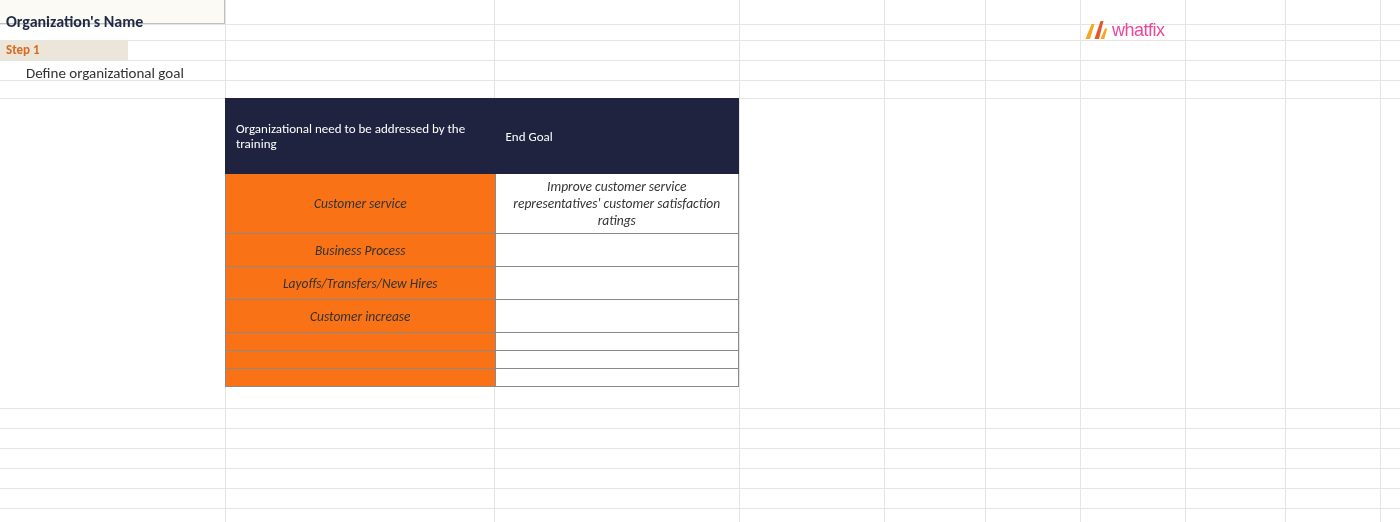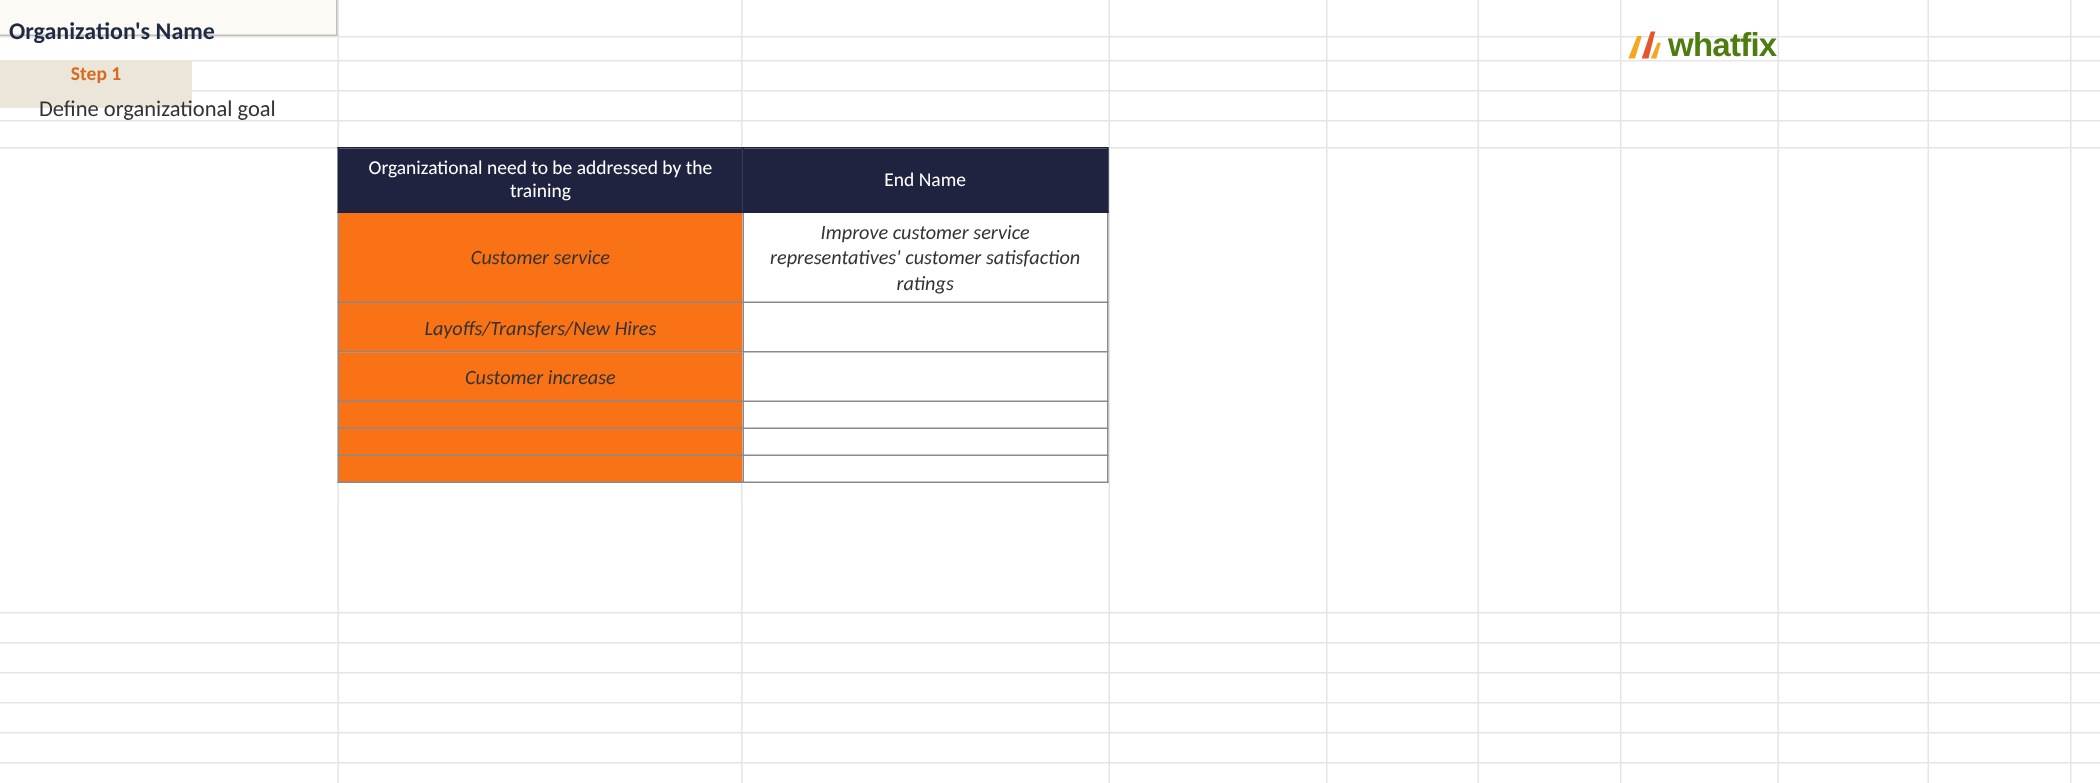--- a/index.html
+++ b/index.html
@@ -38,68 +38,67 @@
     padding: 12px 6px 0 6px;
     font-weight: 700;
     font-size: 16px;
     color: #1f2a44;
     white-space: nowrap;
   }
 
   .step-cell {
     position: absolute;
     left: 0; top: 40px;
-    width: 128px; height: 32px;
+    width: 128px; height: 20px;
     background: #ebe6d9;
     color: #d96a1e;
     font-weight: 700;
     font-size: 13px;
     padding: 2px 6px 0 6px;
-    text-align: center;
   }
 
   .subtitle {
     position: absolute;
     left: 4px; top: 64px;
     font-size: 15px;
     color: #333;
     margin-left: 22px;
   }
 
   
   .logo {
     position: absolute;
     top: 16px; left: 1084px;
     height: 28px;
     display: flex; align-items: center;
     font-family: Arial, sans-serif;
   }
   .logo svg { height: 24px; width: 30px; }
   .logo .wordmark {
-    font-size: 22px;
-    font-weight: 700;
-    color: #4d7c0f;
+    font-size: 18px;
+    font-weight: 400;
+    color: #ec4899;
     letter-spacing: -0.5px;
     margin-left: -2px;
   }
 
   
   .tna-table {
     position: absolute;
     left: 225px; top: 98px;
     border-collapse: collapse;
     width: 514px;
   }
   .tna-table th {
     background: #1f2340;
     color: #fff;
     font-weight: 400;
     font-size: 13px;
-    text-align: center;
-    padding: 6px 10px;
+    text-align: left;
+    padding: 22px 10px;
     border: 1px solid #1f2340;
   }
   .tna-table th.col-a { width: 270px; }
   .tna-table th.col-b { width: 244px; }
   .tna-table td {
     border: 1px solid #8a8a8a;
     height: 33px;
     text-align: center;
     font-style: italic;
     font-size: 13.5px;
@@ -154,27 +153,31 @@
       <path d="M14 28 L22 4 L26 4 L20 28 Z" fill="#e4572e"></path>
       <path d="M22 28 L28 14 L31 14 L27 28 Z" fill="#f5a623"></path>
     </svg>
     <span class="wordmark">whatfix</span>
   </div>
 
   <table class="tna-table">
     <thead>
       <tr>
         <th class="col-a">Organizational need to be addressed by the training</th>
-        <th class="col-b">End Name</th>
+        <th class="col-b">End Goal</th>
       </tr>
     </thead>
     <tbody id="tna-body">
         <tr>
           <td class="need" style="height: 50px;">Customer service</td>
           <td class="goal" style="height: 50px; margin-top: 31px;">Improve customer service representatives' customer satisfaction ratings</td>
+        </tr>
+        <tr>
+          <td class="need">Business Process</td>
+          <td class="goal"></td>
         </tr>
         <tr>
           <td class="need">Layoffs/Transfers/New Hires</td>
           <td class="goal"></td>
         </tr>
         <tr>
           <td class="need">Customer increase</td>
           <td class="goal"></td>
         </tr>
         <tr class="short">

